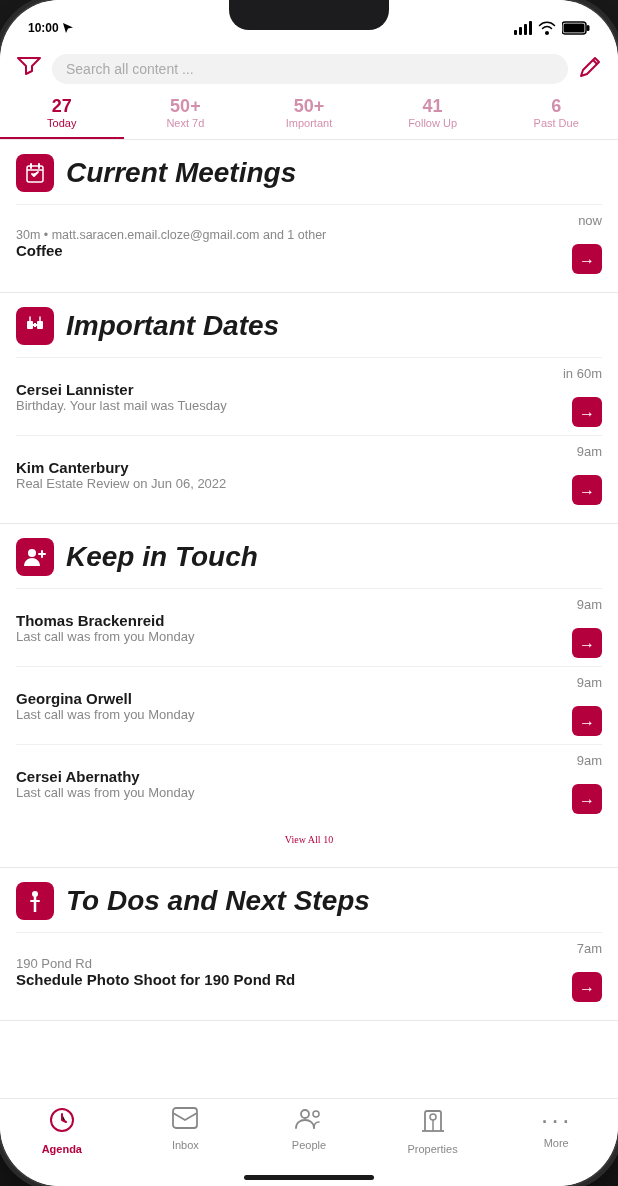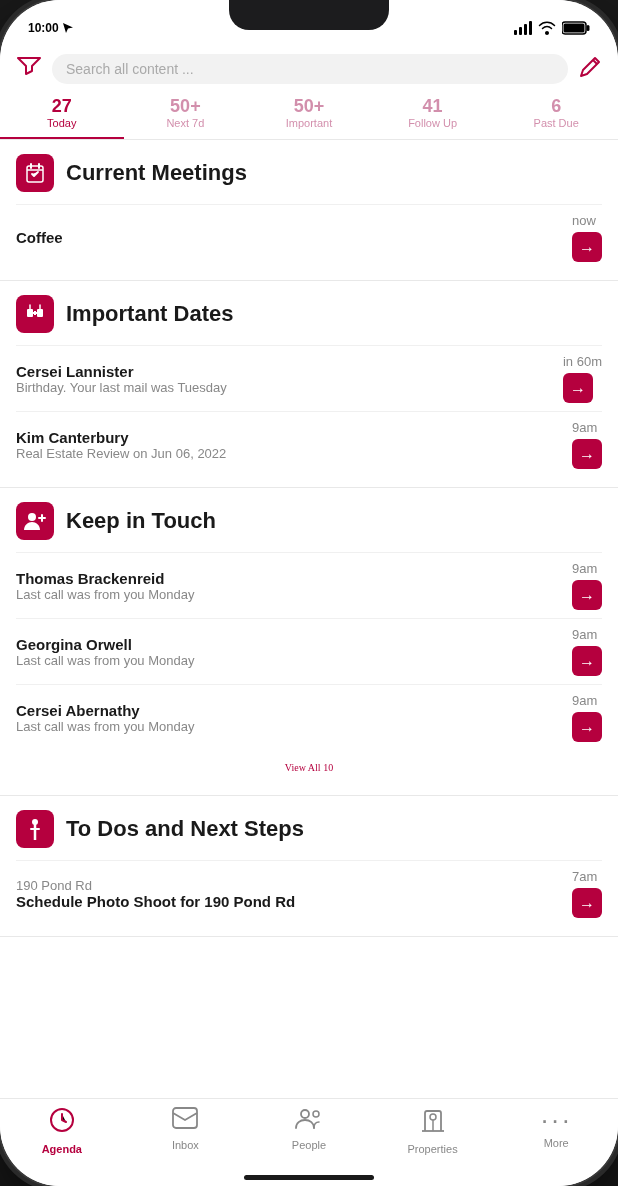--- a/index.html
+++ b/index.html
@@ -153,23 +153,24 @@
       background: #b5003e;
       border-radius: 8px;
       display: flex;
       align-items: center;
       justify-content: center;
       color: #fff;
       font-size: 18px;
       flex-shrink: 0;
     }
     .section-title {
-      font-size: 22px;
+      font-size: 28px;
       font-weight: 700;
       color: #1a1a1a;
+      font-style: italic;
     }
     
     .list-item {
       display: flex;
       align-items: center;
       padding: 8px 0;
       border-top: 1px solid #f0f0f0;
     }
     .list-item-content { flex: 1; }
     .item-name {
@@ -178,22 +179,22 @@
       color: #1a1a1a;
     }
     .item-sub {
       font-size: 13px;
       color: #888;
       margin-top: 0;
     }
     .item-right {
       display: flex;
       flex-direction: column;
-      align-items: flex-start;
-      gap: 4px;
+      align-items: flex-end;
+      gap: 16px;
     }
     .item-time {
       font-size: 13px;
       color: #888;
     }
     .arrow-btn {
       width: 30px;
       height: 30px;
       background: #b5003e;
       border-radius: 6px;
@@ -347,20 +348,21 @@
               <rect x="2" y="3" width="16" height="16" rx="2" stroke="white" stroke-width="1.5" fill="none"></rect>
               <path d="M2 7 L18 7" stroke="white" stroke-width="1.5"></path>
               <path d="M6 1 L6 5 M14 1 L14 5" stroke="white" stroke-width="2" stroke-linecap="round"></path>
               <path d="M7 11 L9 13 L13 9" stroke="white" stroke-width="1.8" stroke-linecap="round" stroke-linejoin="round"></path>
             </svg>
           </div>
           <span class="section-title">Current Meetings</span>
         </div>
         <div class="list-item">
           <div class="list-item-content">
+            <div class="meeting-sub">30m • matt.saracen.email.cloze@gmail.com and 1 other</div>
             <div class="item-name">Coffee</div>
           </div>
           <div class="item-right">
             <span class="now-badge">now</span>
             <div class="arrow-btn">→</div>
           </div>
         </div>
       </div>
 
       <div class="section">

